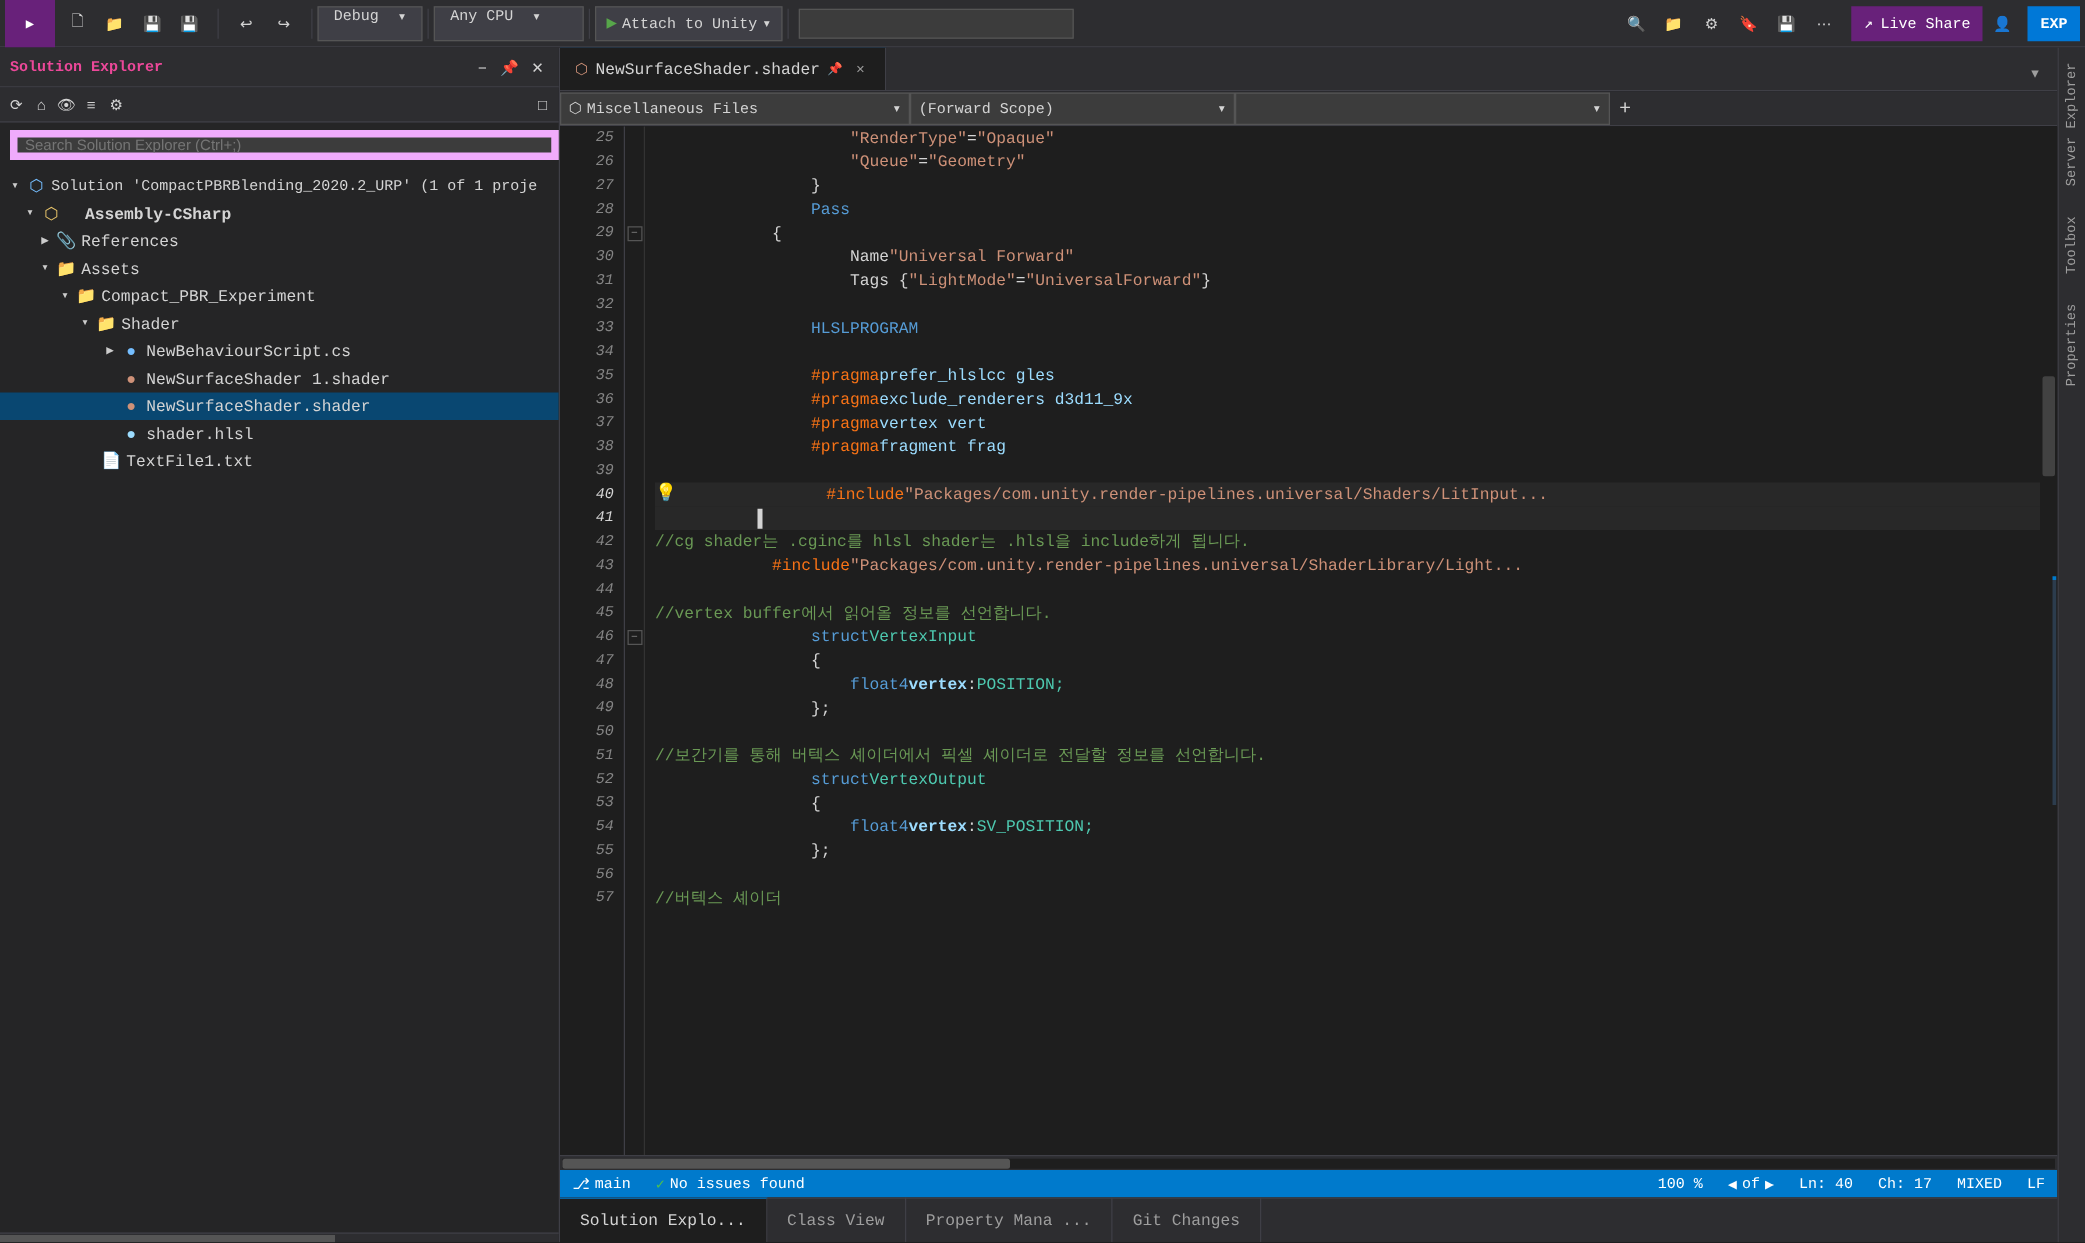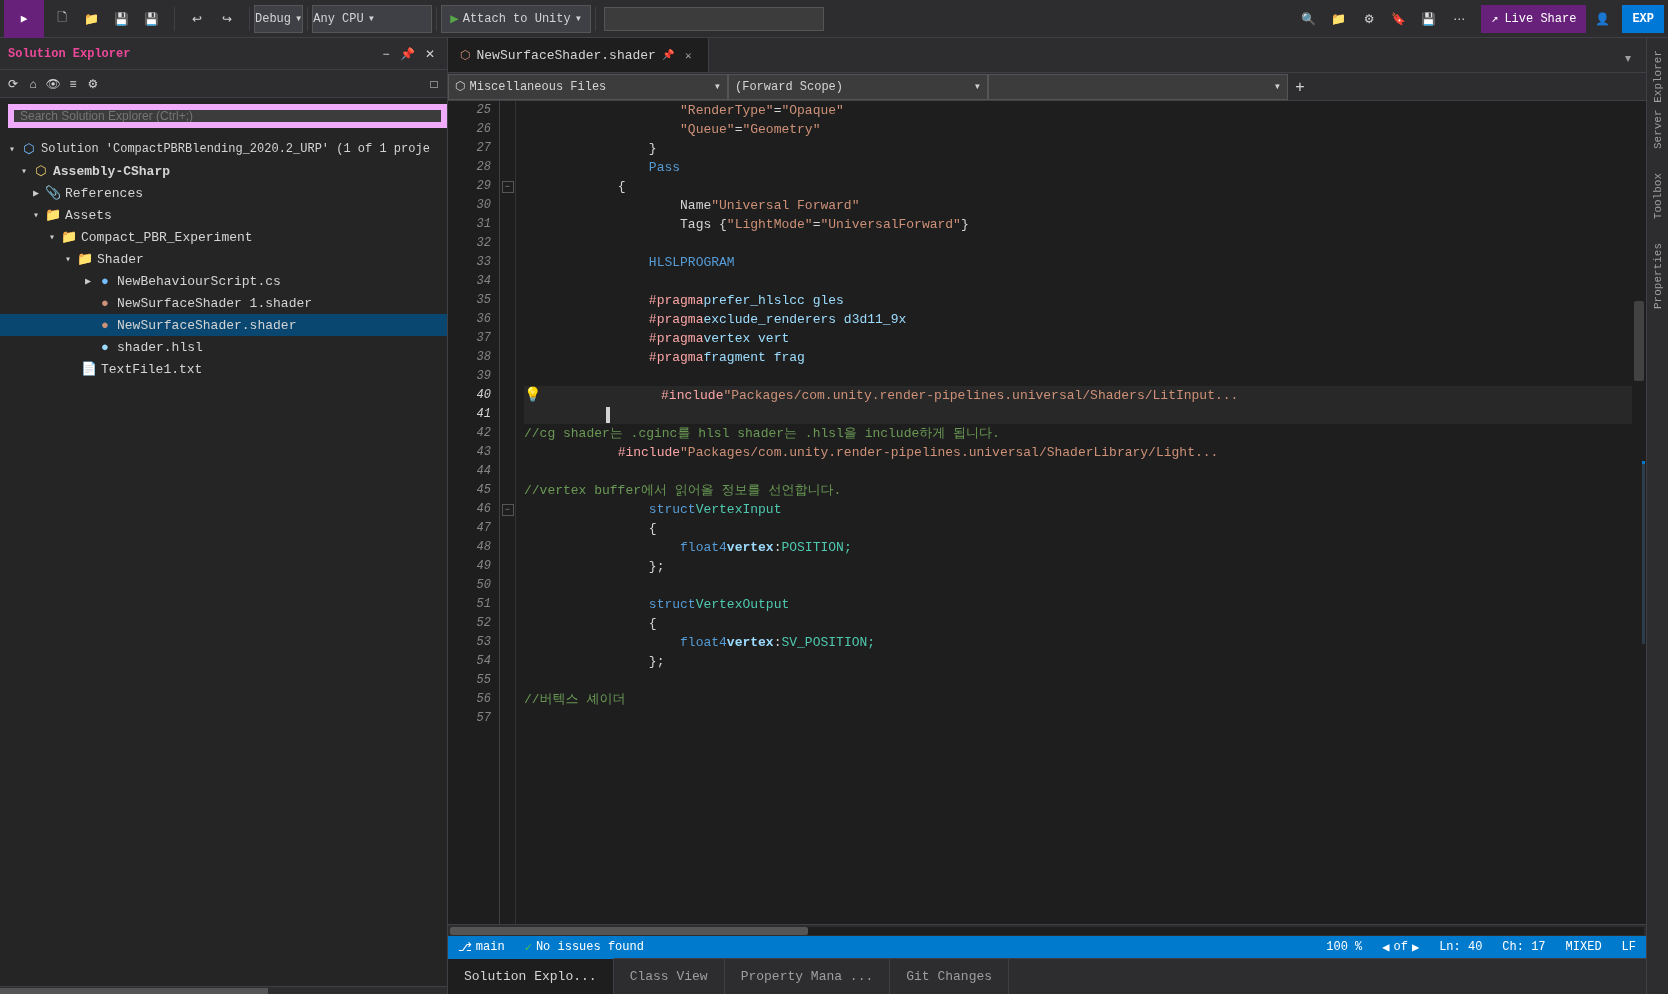--- a/index.html
+++ b/index.html
@@ -61,23 +61,22 @@
       height: 24px;
       background: #3f3f46;
       margin: 0 4px;
     }
     .toolbar-dropdown {
       height: 28px;
       background: #3f3f46;
       border: 1px solid #555;
       color: #d4d4d4;
       display: flex;
-      align-items: center;
-      padding: 0 0;
-      gap: 4px;
+      padding: 0 12px;
+      gap: 15px;
       cursor: pointer;
       font-size: 12px;
     }
     .attach-btn {
       height: 28px;
       background: #3f3f46;
       border: 1px solid #555;
       color: #d4d4d4;
       display: flex;
       align-items: center;
@@ -391,21 +390,21 @@
     }
 
     
     .kw { color: #569cd6; }
     .str { color: #ce9178; }
     .cmt { color: #6a9955; }
     .type { color: #4ec9b0; }
     .prop { color: #9cdcfe; font-weight: bold; }
     .punct { color: #d4d4d4; }
     .pragma { color: #9cdcfe; }
-    .directive { color: #fca5a5; }
+    .directive { color: #f97316; }
 
     
     .editor-scroll-track {
       width: 14px;
       background: #1e1e1e;
       flex-shrink: 0;
       position: relative;
     }
     .editor-scroll-thumb {
       width: 10px;
@@ -584,21 +583,21 @@
         <div class="tree-indent" style="width:4px;"></div>
         <div class="tree-arrow">▾</div>
         <div class="tree-icon icon-solution">⬡</div>
         <span style="font-size:12px;">Solution 'CompactPBRBlending_2020.2_URP' (1 of 1 proje</span>
       </div>
 
       <div class="tree-item">
         <div class="tree-indent" style="width:16px;"></div>
         <div class="tree-arrow">▾</div>
         <div class="tree-icon icon-assembly">⬡</div>
-        <span style="font-weight:bold; color:#d4d4d4;">Assembly-CSharp</span>
+        <span style="font-weight:bold; color:#d4d4d4;margin-left:15px;">Assembly-CSharp</span>
       </div>
 
       <div class="tree-item">
         <div class="tree-indent" style="width:28px;"></div>
         <div class="tree-arrow">▶</div>
         <div class="tree-icon icon-ref">📎</div>
         <span>References</span>
       </div>
 
       <div class="tree-item">
@@ -874,20 +873,23 @@
             <span class="type">POSITION;</span>
         </div>
 
         <div class="code-line">
           <span style="color:#d4d4d4;">&nbsp;&nbsp;&nbsp;&nbsp;&nbsp;&nbsp;&nbsp;&nbsp;&nbsp;&nbsp;&nbsp;&nbsp;&nbsp;&nbsp;&nbsp;&nbsp;</span>
             <span class="punct">};</span>
         </div>
 
         <div class="code-line">&nbsp;</div>
 
+        <div class="code-line">
+          <span class="cmt">//보간기를 통해 버텍스 셰이더에서 픽셀 셰이더로 전달할 정보를 선언합니다.</span>
+        </div>
 
         <div class="code-line">
           <span style="color:#d4d4d4;">&nbsp;&nbsp;&nbsp;&nbsp;&nbsp;&nbsp;&nbsp;&nbsp;&nbsp;&nbsp;&nbsp;&nbsp;&nbsp;&nbsp;&nbsp;&nbsp;</span>
             <span class="kw">struct </span>
             <span class="type">VertexOutput</span>
         </div>
 
         <div class="code-line">
           <span style="color:#d4d4d4;">&nbsp;&nbsp;&nbsp;&nbsp;&nbsp;&nbsp;&nbsp;&nbsp;&nbsp;&nbsp;&nbsp;&nbsp;&nbsp;&nbsp;&nbsp;&nbsp;</span>
             <span class="punct">{</span>

